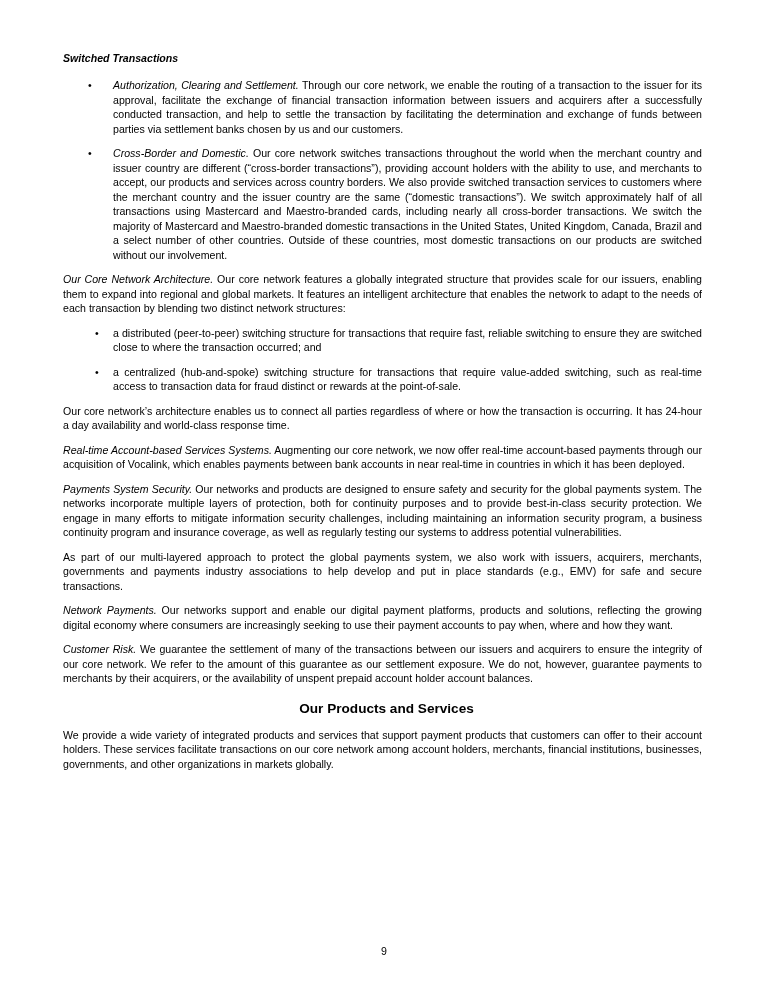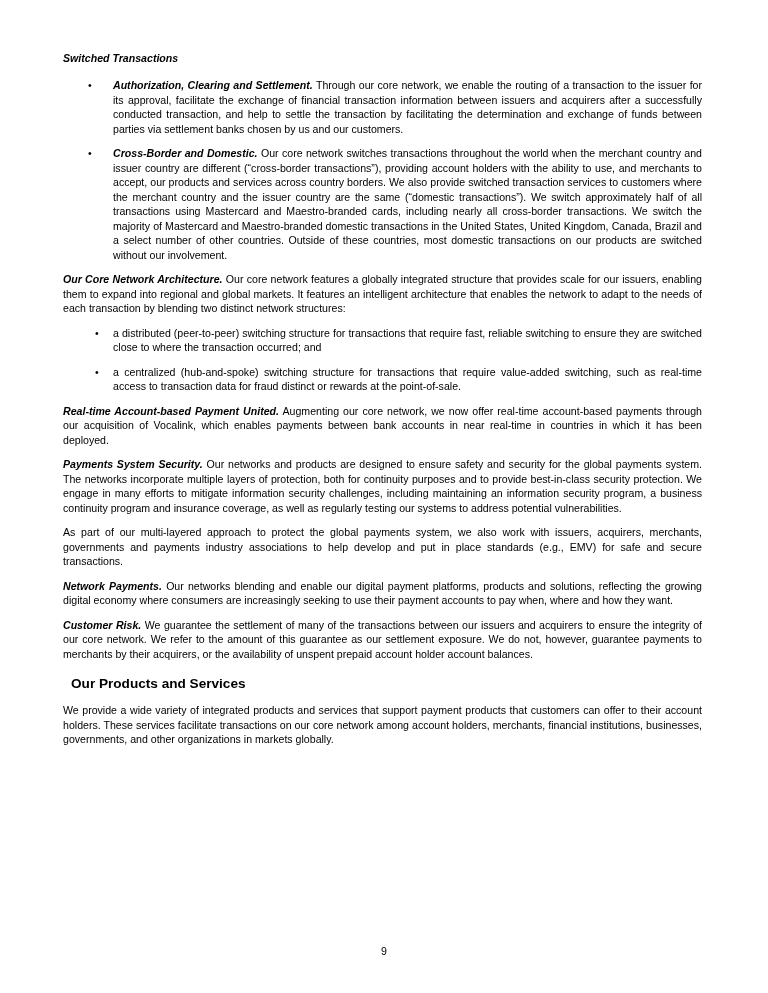--- a/index.html
+++ b/index.html
@@ -22,29 +22,30 @@
     line-height: 1.37;
     text-align: justify;
   }
   .h1 {
     font-size: 10.6px;
     font-weight: bold;
     font-style: italic;
     margin-bottom: 14px;
   }
   .para { margin-bottom: 10px; }
-  .lead { font-weight: bold; font-style: italic; }
+  .lead { font-weight: normal; font-style: italic; }
   .bullet-item { display: flex; margin-bottom: 10px; }
   .bullet-marker { flex: 0 0 25px; margin-left: 25px; }
   .bullet-text { flex: 1; }
   .sub .bullet-marker { flex: 0 0 18px; margin-left: 32px; }
   .h2 {
     font-size: 13.6px;
     font-weight: bold;
     margin: 15px 0 12px 8px;
+    text-align: center;
   }
   .page-number {
     position: absolute;
     bottom: 36px;
     left: 0;
     right: 0;
     text-align: center;
     font-size: 10.6px;
   }
 </style>
@@ -70,28 +71,29 @@
   <div class="bullet-item sub body-text">
     <span class="bullet-marker">•</span>
     <div class="bullet-text">a distributed (peer-to-peer) switching structure for transactions that require fast, reliable switching to ensure they are switched close to where the transaction occurred; and</div>
   </div>
 
   <div class="bullet-item sub body-text">
     <span class="bullet-marker">•</span>
     <div class="bullet-text">a centralized (hub-and-spoke) switching structure for transactions that require value-added switching, such as real-time access to transaction data for fraud distinct or rewards at the point-of-sale.</div>
   </div>
 
+  <p class="para body-text">Our core network’s architecture enables us to connect all parties regardless of where or how the transaction is occurring.  It has 24-hour a day availability and world-class response time.</p>
 
-  <p class="para body-text"><span class="lead">Real-time Account-based Payment United.</span> <span>Augmenting our core network, we now offer real-time account-based payments through our acquisition of Vocalink, which enables payments between bank accounts in near real-time in countries in which it has been deployed.</span></p>
+  <p class="para body-text"><span class="lead">Real-time Account-based Services Systems.</span> <span>Augmenting our core network, we now offer real-time account-based payments through our acquisition of Vocalink, which enables payments between bank accounts in near real-time in countries in which it has been deployed.</span></p>
 
   <p class="para body-text"><span class="lead">Payments System Security.</span> <span>Our networks and products are designed to ensure safety and security for the global payments system.  The networks incorporate multiple layers of protection, both for continuity purposes and to provide best-in-class security protection.  We engage in many efforts to mitigate information security challenges, including maintaining an information security program, a business continuity program and insurance coverage, as well as regularly testing our systems to address potential vulnerabilities.</span></p>
 
   <p class="para body-text">As part of our multi-layered approach to protect the global payments system, we also work with issuers, acquirers, merchants, governments and payments industry associations to help develop and put in place standards (e.g., EMV) for safe and secure transactions.</p>
 
-  <p class="para body-text"><span class="lead">Network Payments.</span> <span>Our networks blending and enable our digital payment platforms, products and solutions, reflecting the growing digital economy where consumers are increasingly seeking to use their payment accounts to pay when, where and how they want.</span></p>
+  <p class="para body-text"><span class="lead">Network Payments.</span> <span>Our networks support and enable our digital payment platforms, products and solutions, reflecting the growing digital economy where consumers are increasingly seeking to use their payment accounts to pay when, where and how they want.</span></p>
 
   <p class="para body-text"><span class="lead">Customer Risk.</span> <span>We guarantee the settlement of many of the transactions between our issuers and acquirers to ensure the integrity of our core network.  We refer to the amount of this guarantee as our settlement exposure.  We do not, however, guarantee payments to merchants by their acquirers, or the availability of unspent prepaid account holder account balances.</span></p>
 
   <div class="h2">Our Products and Services</div>
 
   <p class="para body-text">We provide a wide variety of integrated products and services that support payment products that customers can offer to their account holders.  These services facilitate transactions on our core network among account holders, merchants, financial institutions, businesses, governments, and other organizations in markets globally.</p>
 
   <div class="page-number">9</div>
 
 </div>

